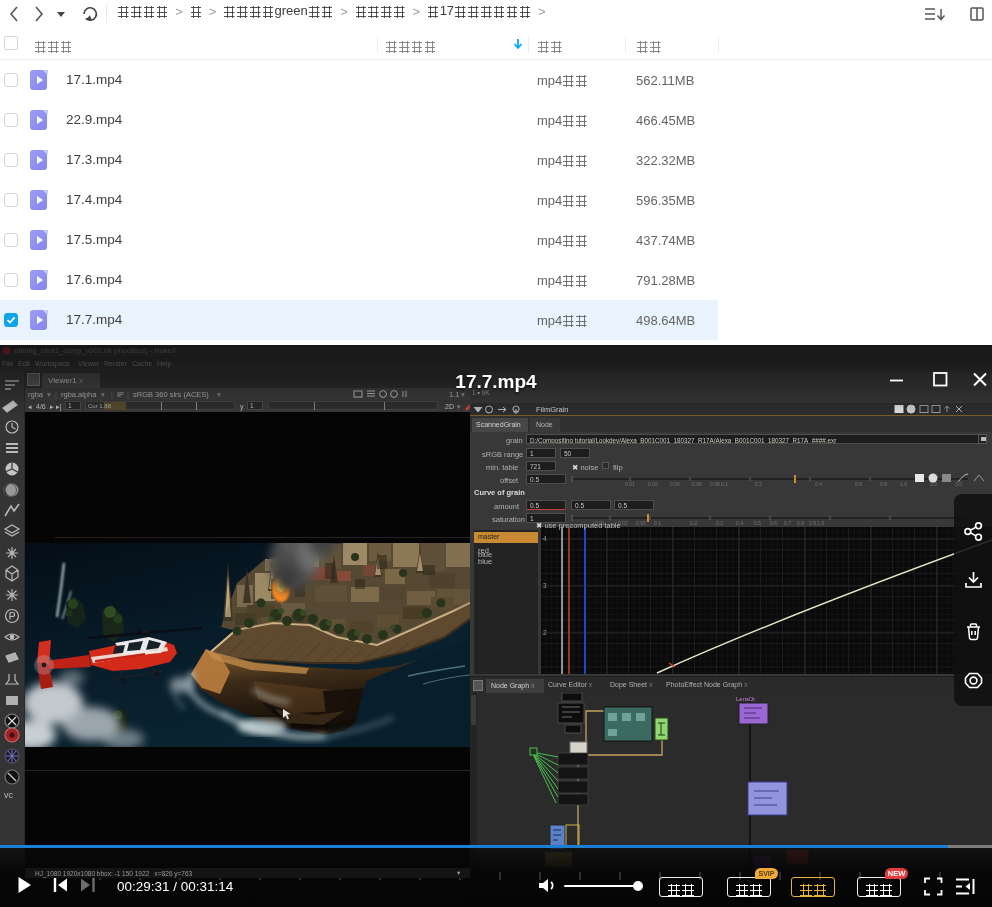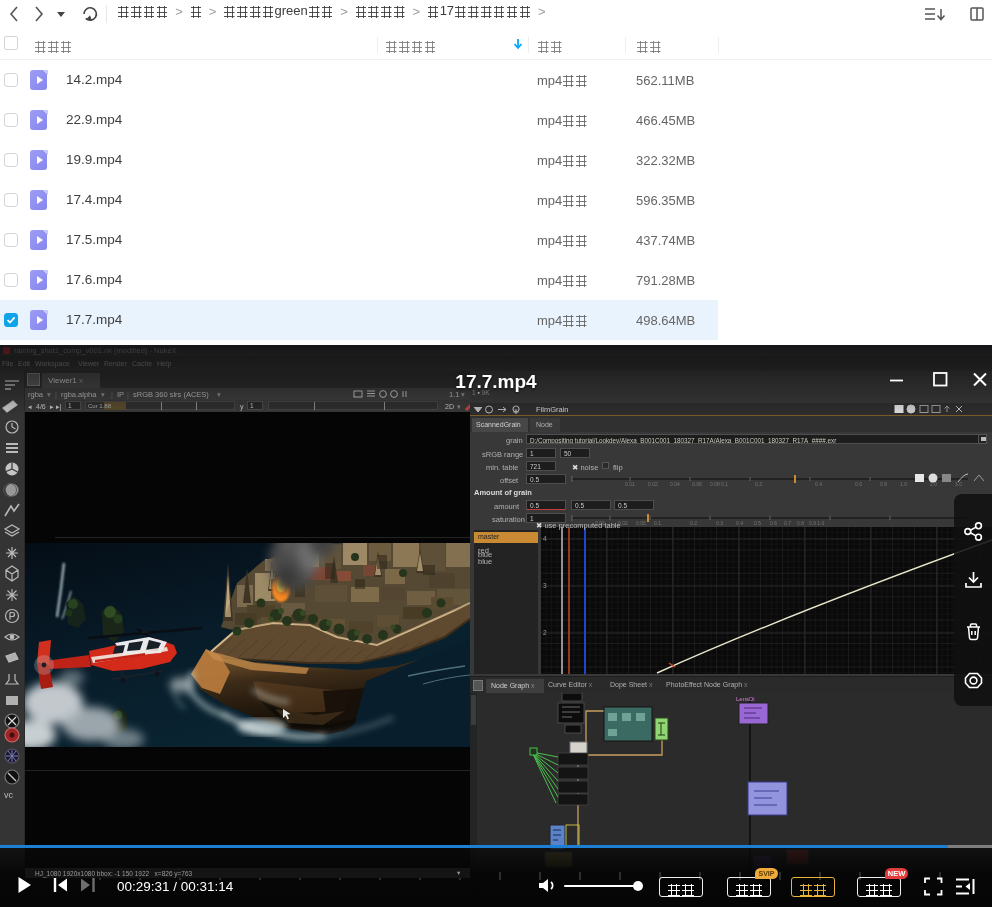--- a/index.html
+++ b/index.html
@@ -70,35 +70,35 @@
   <div class="sep" style="left:377px"></div>
   <div class="sep" style="left:528px"></div>
   <div class="sep" style="left:625px"></div>
   <div class="sep" style="left:718px"></div>
 </div>
 
 <div class="ab" id="rows" style="left:0;top:60px;width:992px;height:285px;background:#fff">
   <div class="row" style="top:0">
         <div class="ck"></div>
         <div class="fico"></div>
-        <div class="fname">14.2.mp4</div>
+        <div class="fname">17.1.mp4</div>
         <div class="ftype">mp4<span style="--c:#656565"><i class="cj"></i><i class="cj"></i></span></div>
         <div class="fsize">562.11MB</div>
       </div>
   <div class="row" style="top:40px">
         <div class="ck"></div>
         <div class="fico"></div>
         <div class="fname">22.9.mp4</div>
         <div class="ftype">mp4<span style="--c:#656565"><i class="cj"></i><i class="cj"></i></span></div>
         <div class="fsize">466.45MB</div>
       </div>
   <div class="row" style="top:80px">
         <div class="ck"></div>
         <div class="fico"></div>
-        <div class="fname">19.9.mp4</div>
+        <div class="fname">17.3.mp4</div>
         <div class="ftype">mp4<span style="--c:#656565"><i class="cj"></i><i class="cj"></i></span></div>
         <div class="fsize">322.32MB</div>
       </div>
   <div class="row" style="top:120px">
         <div class="ck"></div>
         <div class="fico"></div>
         <div class="fname">17.4.mp4</div>
         <div class="ftype">mp4<span style="--c:#656565"><i class="cj"></i><i class="cj"></i></span></div>
         <div class="fsize">596.35MB</div>
       </div>
@@ -519,21 +519,21 @@
     </svg>
     <svg class="ab" style="left:444px;top:101px" width="76" height="12">
           <g>
             <rect x="1" y="2" width="9" height="8" fill="#e8e8e8"></rect>
             <circle cx="19" cy="6" r="4.5" fill="#ddd"></circle>
             <rect x="28" y="2" width="9" height="8" fill="#888"></rect>
             <path d="M44 10 q6 -8 10 -8" stroke="#bbb" fill="none"></path>
             <path d="M60 9 l5 -6 l5 6" stroke="#999" fill="none"></path>
           </g>
         </svg>
-    <div class="ab" style="left:4px;top:117px;color:#dcdcdc;font-weight:bold;font-size:7.5px">Amount of grain</div>
+    <div class="ab" style="left:4px;top:117px;color:#dcdcdc;font-weight:bold;font-size:7.5px">Curve of grain</div>
     <div class="ab" style="left:24px;top:131px;color:#b0b0b0">amount</div>
     <div class="ab" style="left:56px;top:129px;width:40px;height:10px;background:#1d1d1d;border:1px solid #4e4e4e;border-bottom:1px solid #c04040;padding:1px 0 0 3px;font-size:6.5px;color:#ccc">0.5</div>
     <div class="ab" style="left:101px;top:129px;width:40px;height:10px;background:#1d1d1d;border:1px solid #4e4e4e;padding:1px 0 0 3px;font-size:6.5px;color:#ccc">0.5</div>
     <div class="ab" style="left:144px;top:129px;width:40px;height:10px;background:#1d1d1d;border:1px solid #4e4e4e;padding:1px 0 0 3px;font-size:6.5px;color:#ccc">0.5</div>
     <div class="ab" style="left:22px;top:144px;color:#b0b0b0">saturation</div>
     <div class="ab" style="left:56px;top:142px;width:40px;height:10px;background:#1d1d1d;border:1px solid #4e4e4e;padding:1px 0 0 3px;font-size:6.5px;color:#ccc">1</div>
     <svg class="ab" style="left:100px;top:142px" width="400" height="12">
       <line x1="2" y1="5" x2="398" y2="5" stroke="#222" stroke-width="2"></line>
       <g stroke="#666">
             <line x1="2" y1="2" x2="2" y2="8"></line>

